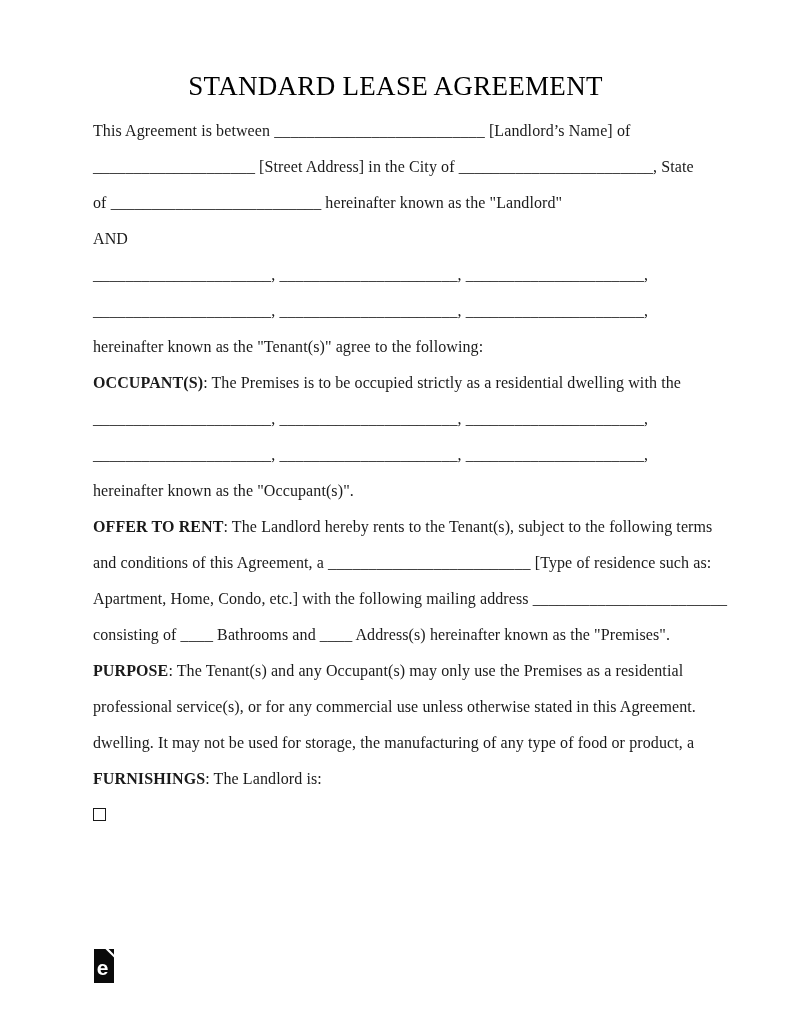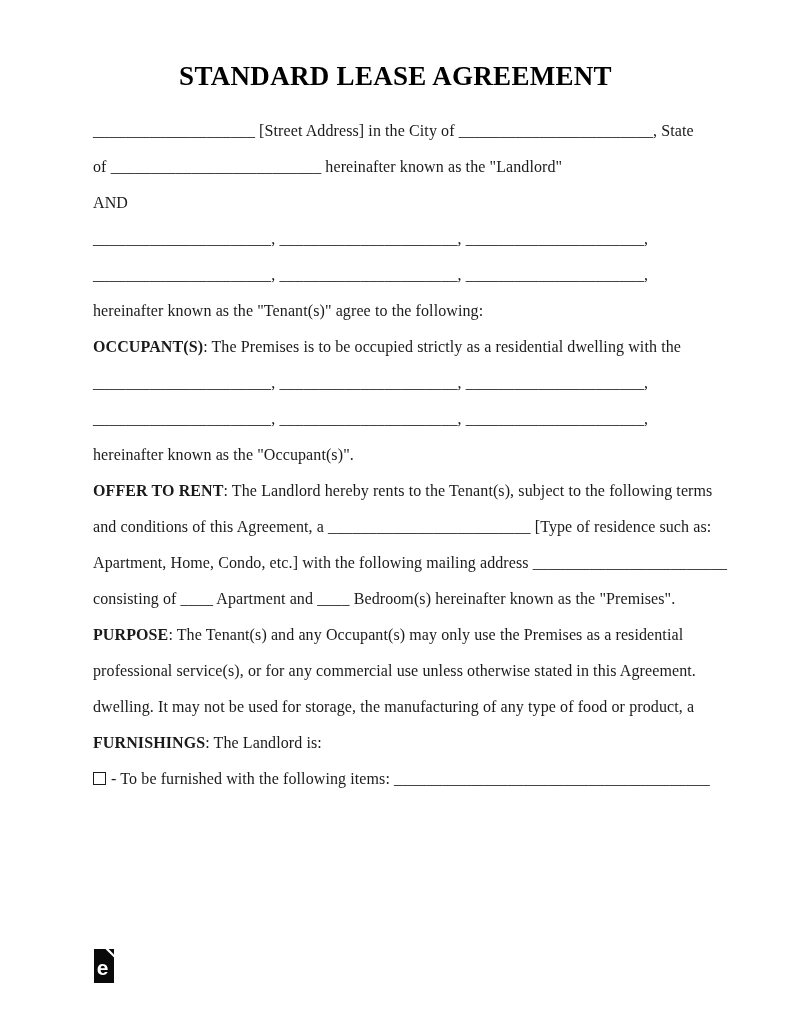--- a/index.html
+++ b/index.html
@@ -14,24 +14,24 @@
     background: #ffffff;
     font-family: "Liberation Serif", "DejaVu Serif", serif;
     color: #1a1a1a;
     overflow: hidden;
   }
   .title {
     position: absolute;
     top: 59px;
     left: 0;
     right: 0;
-    margin: 2px;
+    margin: 12px;
     text-align: center;
     font-size: 27px;
-    font-weight: bold;
+    font-weight: normal;
     letter-spacing: 0.3px;
     color: #000000;
   }
   .doc-body {
     position: absolute;
     top: 113px;
     left: 93px;
     width: 606px;
   }
   .line {
@@ -65,39 +65,40 @@
   .logo svg { display: block; }
 </style>
 </head>
 <body>
 
 <div class="page">
 
   <h1 class="title">STANDARD LEASE AGREEMENT</h1>
 
   <div class="doc-body">
+      <div class="line"><span>This Agreement is between __________________________ [Landlord’s Name] of</span></div>
       <div class="line"><span>____________________ [Street Address] in the City of ________________________, State</span></div>
       <div class="line"><span>of __________________________ hereinafter known as the "Landlord"</span></div>
       <div class="line"><span>AND</span></div>
       <div class="line"><span>______________________, ______________________, ______________________,</span></div>
       <div class="line"><span>______________________, ______________________, ______________________,</span></div>
       <div class="line"><span>hereinafter known as the "Tenant(s)" agree to the following:</span></div>
       <div class="line"><strong>OCCUPANT(S)</strong><span>: The Premises is to be occupied strictly as a residential dwelling with the</span></div>
       <div class="line"><span>______________________, ______________________, ______________________,</span></div>
       <div class="line"><span>______________________, ______________________, ______________________,</span></div>
       <div class="line"><span>hereinafter known as the "Occupant(s)".</span></div>
       <div class="line"><strong>OFFER TO RENT</strong><span>: The Landlord hereby rents to the Tenant(s), subject to the following terms</span></div>
       <div class="line"><span>and conditions of this Agreement, a _________________________ [Type of residence such as:</span></div>
       <div class="line"><span>Apartment, Home, Condo, etc.] with the following mailing address ________________________</span></div>
-      <div class="line"><span>consisting of ____ Apartment and ____ Bedroom(s) hereinafter known as the "Premises".</span></div>
+      <div class="line"><span>consisting of ____ Bathrooms and ____ Address(s) hereinafter known as the "Premises".</span></div>
       <div class="line"><strong>PURPOSE</strong><span>: The Tenant(s) and any Occupant(s) may only use the Premises as a residential</span></div>
       <div class="line"><span>professional service(s), or for any commercial use unless otherwise stated in this Agreement.</span></div>
       <div class="line"><span>dwelling. It may not be used for storage, the manufacturing of any type of food or product, a</span></div>
       <div class="line"><strong>FURNISHINGS</strong><span>: The Landlord is:</span></div>
-      <div class="line"><span class="checkbox"></span><span> - To be furnished with the following items: _______________________________________</span></div>
+      <div class="line"><span class="checkbox"></span></div>
     </div>
 
   <div class="logo">
     <svg width="20" height="34" viewBox="0 0 20 34" xmlns="http://www.w3.org/2000/svg">
       <rect x="0" y="0" width="20" height="34" fill="#0a0a0a"></rect>
       <line x1="11" y1="-2" x2="22" y2="9" stroke="#ffffff" stroke-width="2.2"></line>
       <text x="8.5" y="26" font-family="Liberation Sans, sans-serif" font-size="21" font-weight="700" fill="#ffffff" text-anchor="middle">e</text>
     </svg>
   </div>
 

